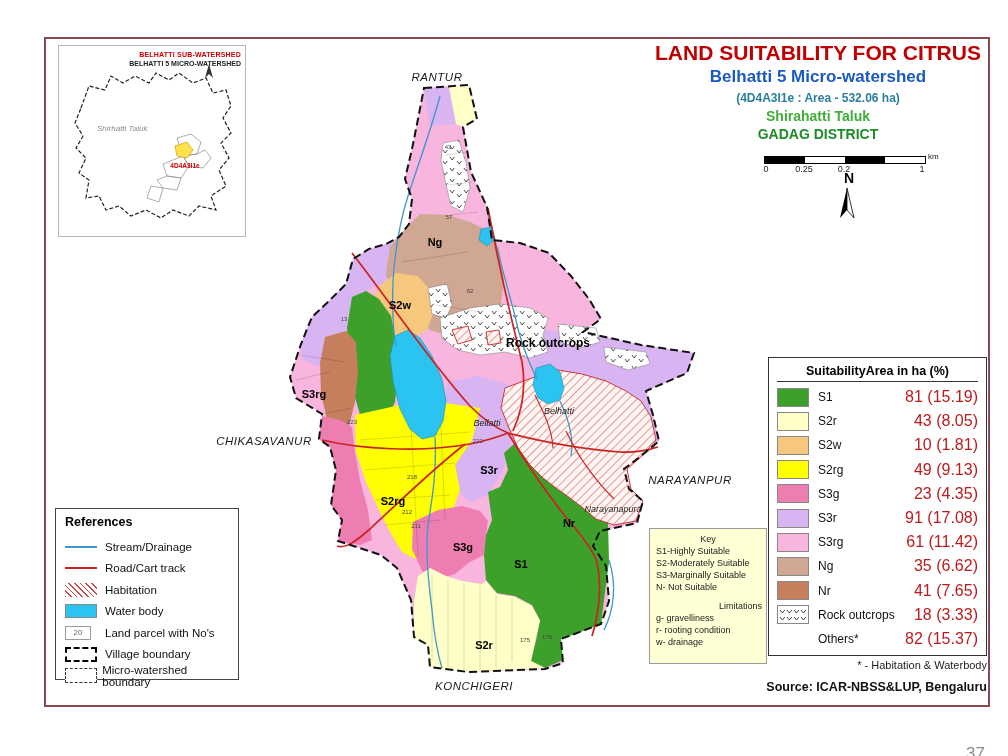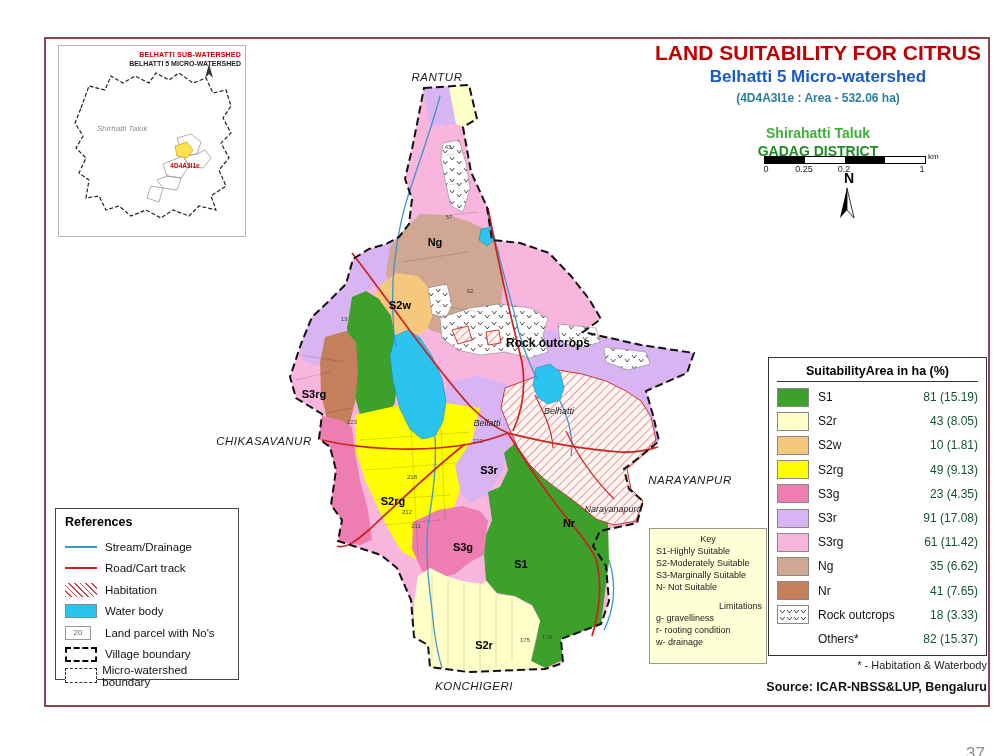--- a/index.html
+++ b/index.html
@@ -9,21 +9,21 @@
   
   #inset{position:absolute;left:58px;top:45px;width:186px;height:190px;background:#fff;border:1px solid #b5b5b5;}
   #inset .t1{position:absolute;right:4px;top:5px;font-size:7px;font-weight:bold;letter-spacing:.2px;}
   #inset .t2{position:absolute;right:4px;top:14px;font-size:7px;font-weight:bold;color:#222;}
   #inset .taluk{position:absolute;left:38px;top:78px;font-size:8px;font-style:italic;color:#8a8a8a;}
   
   #titles{position:absolute;left:640px;top:40px;width:356px;text-align:center;line-height:1.2;}
   #titles .l1{font-size:21px;font-weight:bold;}
   #titles .l2{font-size:17px;font-weight:bold;margin-top:2px;}
   #titles .l3{font-size:12px;font-weight:600;margin-top:3px;}
-  #titles .l4{font-size:14px;font-weight:bold;margin-top:20px;}
+  #titles .l4{font-size:14px;font-weight:bold;margin-top:3px;}
   #titles .l5{font-size:14px;font-weight:bold;margin-top:1px;}
   
   #scalebar{position:absolute;left:764px;top:156px;width:175px;}
   #scalebar .bar{position:relative;width:160px;height:6px;border:1px solid #000;display:flex;}
   #scalebar .bar span{height:100%;flex:1;}
   #scalebar .ticks{position:relative;height:12px;width:160px;font-size:9px;color:#222;}
   #scalebar .ticks span{position:absolute;transform:translateX(-50%);}
   #scalebar .unit{position:absolute;left:164px;top:-4px;font-size:8px;color:#222;}
   #north{position:absolute;left:836px;top:170px;width:26px;text-align:center;}
   #north .n{font-size:14px;font-weight:bold;}
@@ -42,21 +42,21 @@
   #keybox .ltitle{text-align:right;margin-top:7px;}
   
   #suit{position:absolute;left:768px;top:357px;width:219px;height:299px;background:#fff;
         border:1.5px solid #333;box-sizing:border-box;padding:6px 8px 2px 8px;}
   #suit .shead{display:flex;justify-content:center;font-size:12.5px;font-weight:bold;
                border-bottom:1.2px solid #333;padding-bottom:3px;margin-bottom:3px;}
   .srow{display:flex;align-items:center;height:24.2px;}
   .srow .swatch{width:30px;height:17px;border:1px solid #888;margin-right:9px;flex:0 0 auto;
                 display:flex;align-items:center;justify-content:center;background:#fff;overflow:hidden;}
   .srow .slbl{flex:1;font-size:12px;color:#111;}
-  .srow .sval{font-size:12px;color:#14532d;white-space:nowrap;}
+  .srow .sval{font-size:16px;color:#b91c1c;white-space:nowrap;}
   #footnote{position:absolute;left:768px;top:659px;width:219px;text-align:right;font-size:11px;color:#222;}
   #source{position:absolute;left:600px;top:680px;width:387px;text-align:right;font-size:12.5px;font-weight:bold;color:#111;}
   #pagenum{position:absolute;left:966px;top:744px;font-size:17px;color:#8a8a8a;text-align:center;}
   svg{display:block;}
   .maplabel{font-family:"Liberation Sans", sans-serif;font-weight:bold;font-size:11px;fill:#000;}
   .rocklabel{font-family:"Liberation Sans", sans-serif;font-weight:bold;font-size:12px;fill:#000;}
   .place{font-family:"Liberation Sans", sans-serif;font-style:italic;font-size:11.5px;fill:#1a1a1a;letter-spacing:.5px;}
   .village{font-family:"Liberation Sans", sans-serif;font-style:italic;font-size:9px;fill:#222;}
   .pnum{font-family:"Liberation Sans", sans-serif;font-size:6px;fill:#444;text-anchor:middle;}
 </style>

